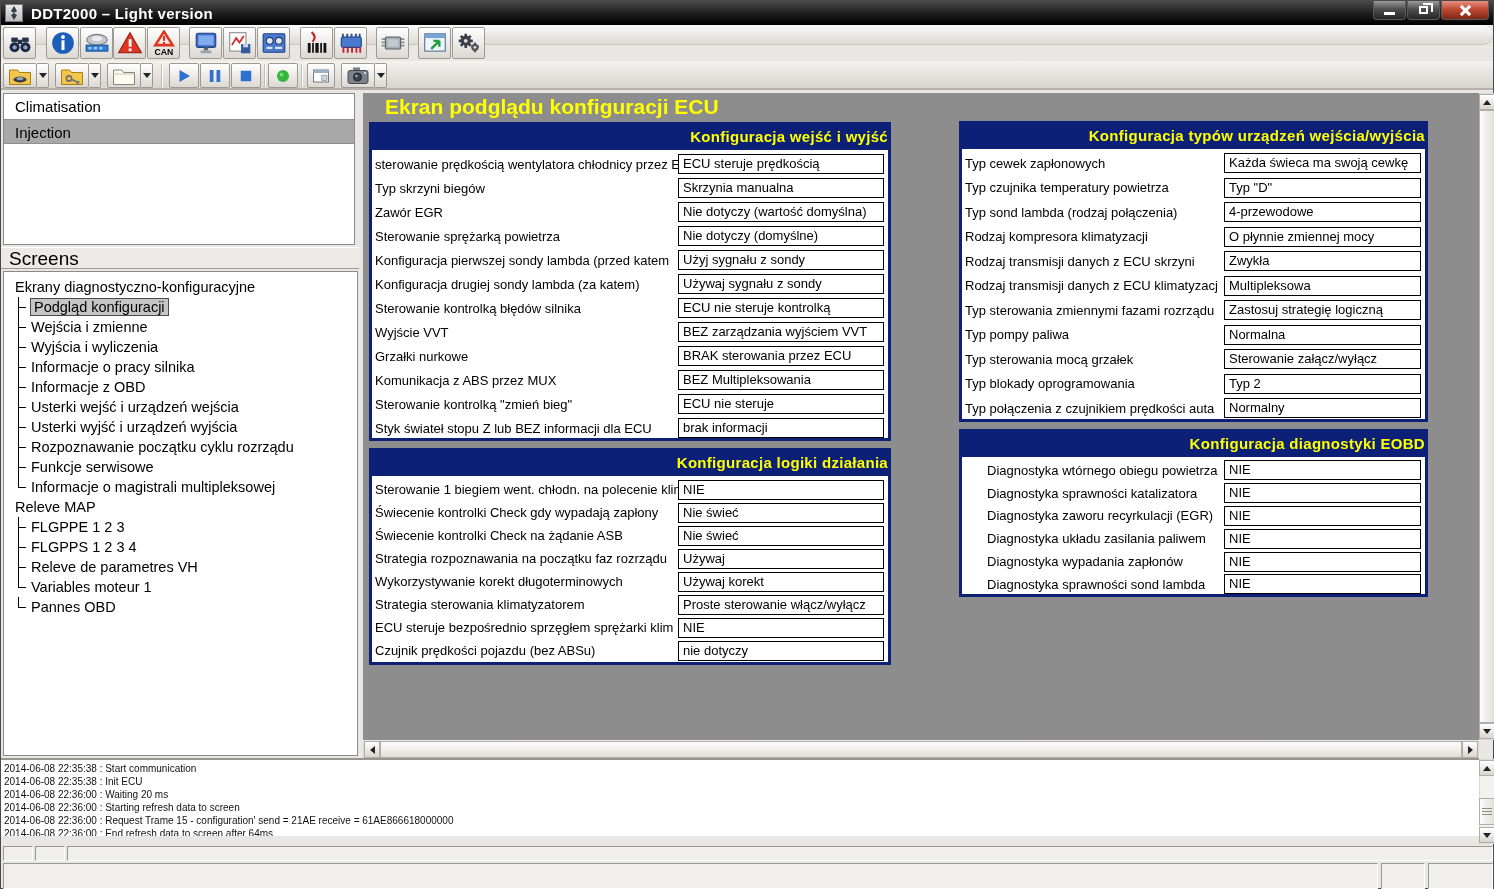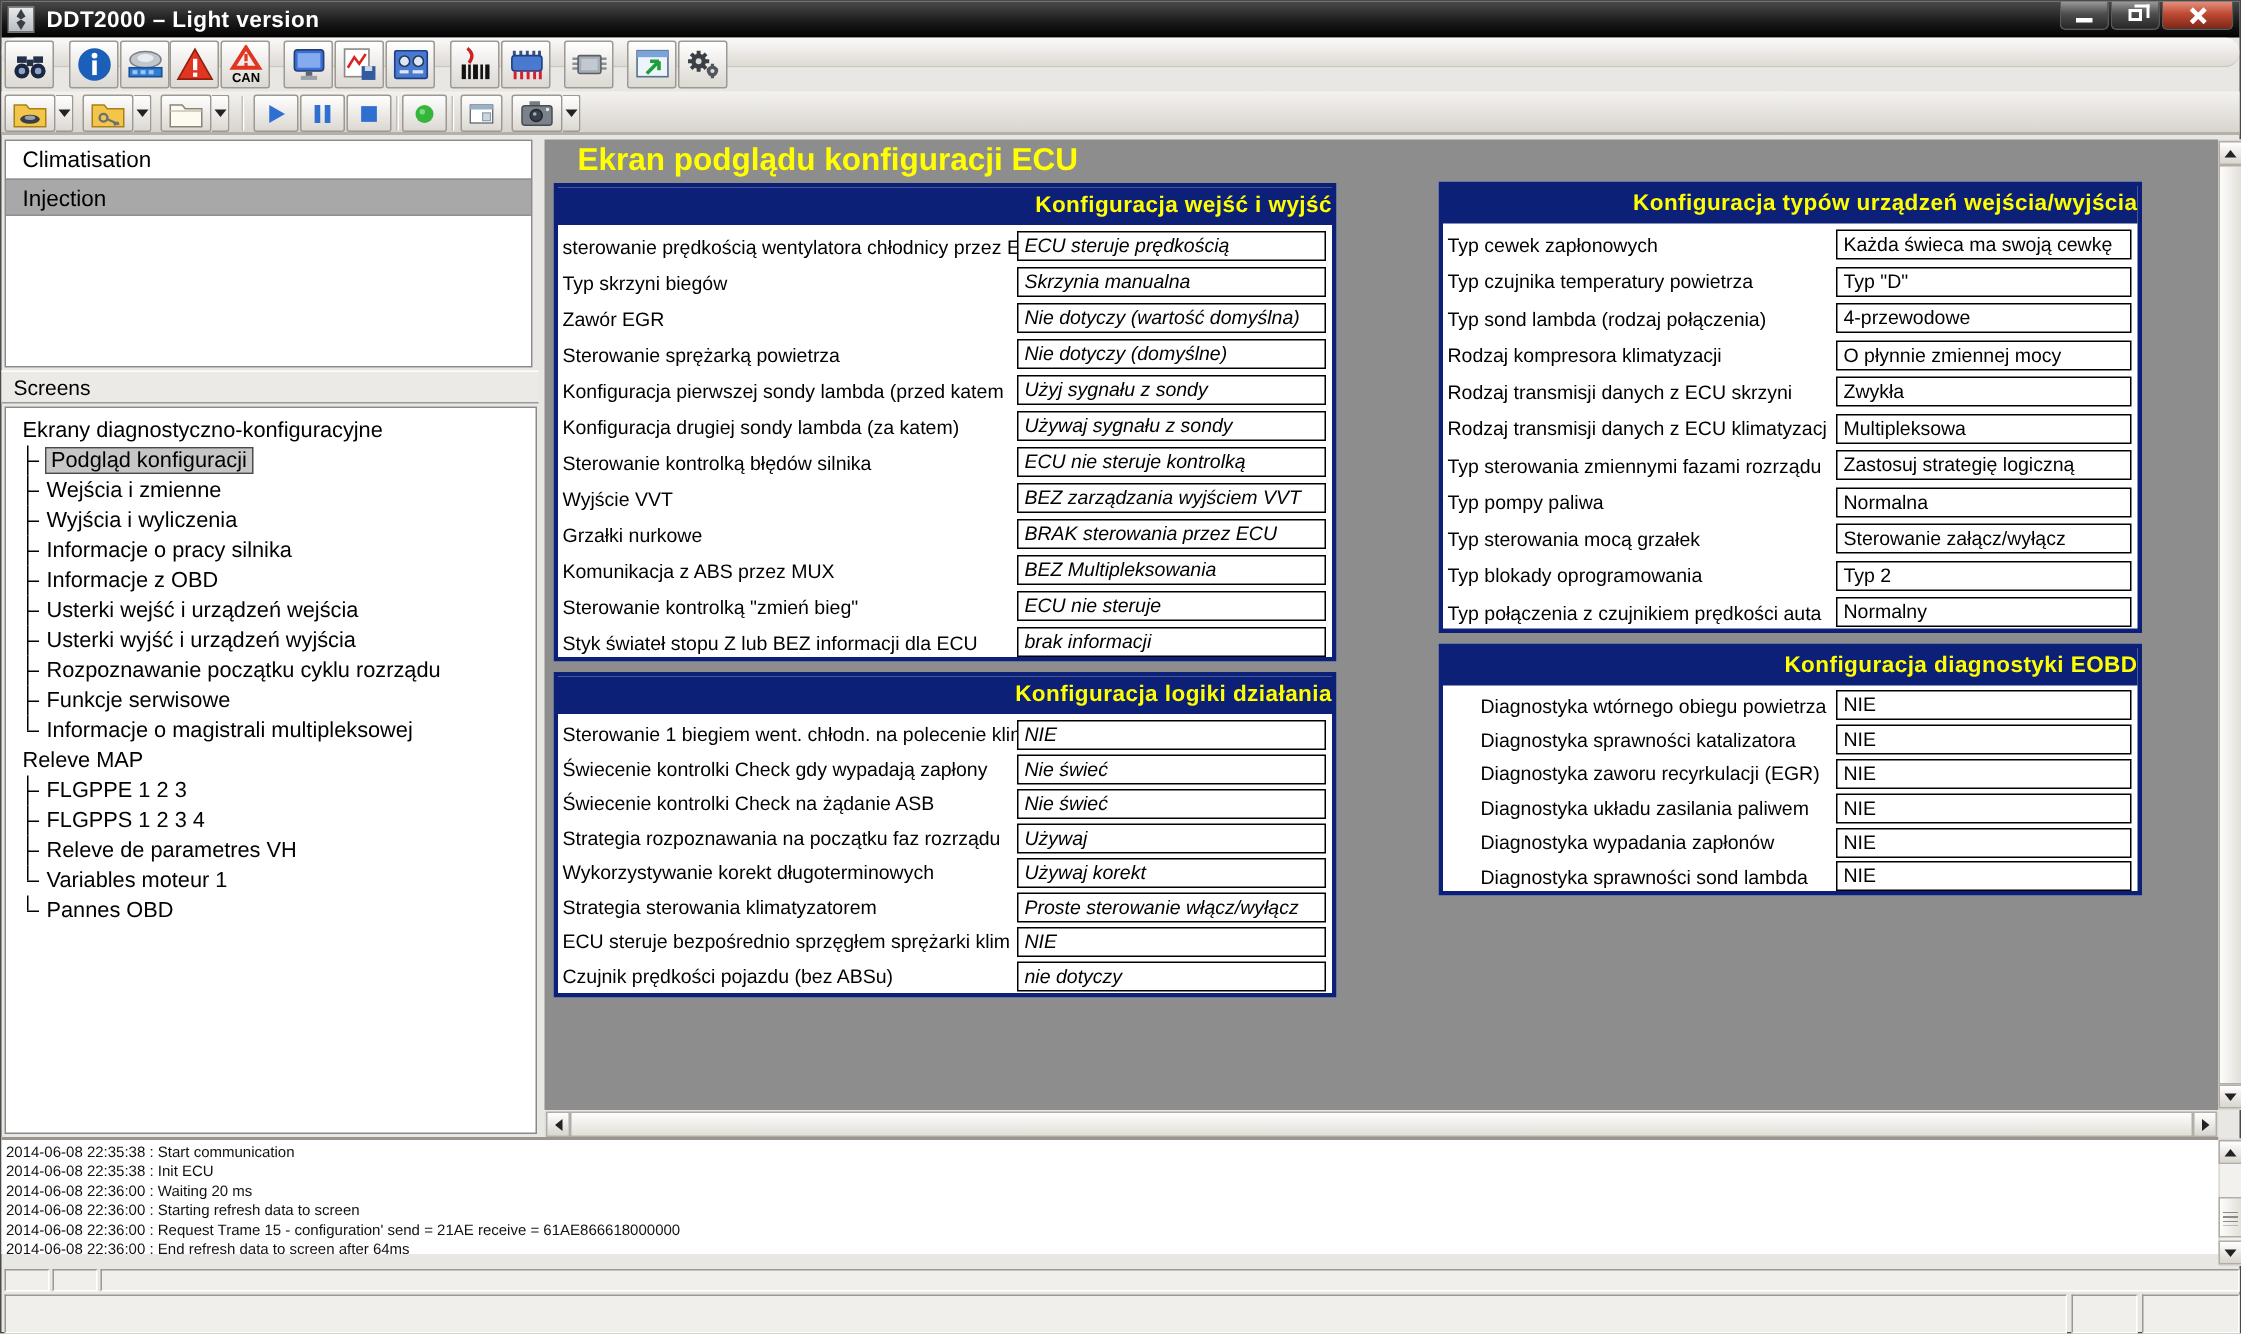--- a/index.html
+++ b/index.html
@@ -30,41 +30,41 @@
   .tbtn.r1 { top:2px; width:33px; height:32px; }
   .tbtn.r2 { top:2px; height:25px; }
   .drop { position:absolute; top:2px; width:12px; height:25px; display:flex; align-items:center; justify-content:center; background:linear-gradient(#ffffff,#dcd8d2); border:1px solid #9e9a93; border-left:none; border-radius:0 2px 2px 0; }
   .caret { width:0; height:0; border-left:4px solid transparent; border-right:4px solid transparent; border-top:5px solid #222; }
   .vsep { position:absolute; top:3px; width:2px; height:23px; background:#c2beb8; border-right:1px solid #fff; }
 
   
   #system-list { position:absolute; left:2px; top:92px; width:352px; height:152px; background:#fff; border:1px solid #8a8a8a; }
   .sys-item { height:25px; line-height:25px; padding-left:11px; font-size:15px; color:#000; }
   .sys-item.selected { background:#a8a8a8; border-top:1px solid #8f8f8f; border-bottom:1px solid #8f8f8f; }
-  #screens-bar { position:absolute; left:0; top:246px; width:358px; height:22px; background:#eceae6; border-top:1px solid #fff; border-bottom:1px solid #9a9a9a; line-height:21px; padding-left:8px; font-size:14px; color:#000; }
+  #screens-bar { position:absolute; left:0; top:246px; width:358px; height:22px; background:#eceae6; border-top:1px solid #fff; border-bottom:1px solid #9a9a9a; line-height:21px; padding-left:8px; font-size:19px; color:#000; }
   #screens-tree { position:absolute; left:2px; top:270px; width:355px; height:485px; background:#fff; border:1px solid #8a8a8a; padding-top:5px; overflow:hidden; }
   .tree-item { position:relative; height:20px; line-height:20px; font-size:14.5px; white-space:nowrap; color:#000; }
   .tree-item.root { padding-left:11px; }
   .tree-item.child, .tree-item.last { padding-left:27px; }
   .tree-item.child::before { content:""; position:absolute; left:14px; top:0; height:100%; border-left:1px solid #000; }
   .tree-item.last::before  { content:""; position:absolute; left:14px; top:0; height:10px; border-left:1px solid #000; }
   .tree-item.child::after, .tree-item.last::after { content:""; position:absolute; left:14px; top:10px; width:8px; border-top:1px solid #000; }
   .tree-label.selected { background:#c6c6c6; outline:1px solid #4a4a4a; padding:0 3px; }
 
   
   #main { position:absolute; left:362px; top:92px; width:1116px; height:647px; background:#8d8d8d; overflow:hidden; }
   #main-title { position:absolute; left:22px; top:2px; font-size:21px; font-weight:bold; color:#ffff00; }
   .panel { position:absolute; border:3px solid #0b2076; background:#fff; }
   .panel-header { background:#0b2076; color:#ffff00; font-weight:bold; font-size:15px; text-align:right; height:25px; line-height:24px; letter-spacing:.3px; }
   .panel-body { padding-top:2px; }
   .row { display:flex; align-items:center; }
   .panel-a .row { height:24px; } .panel-b .row { height:23px; } .panel-c .row { height:24.5px; } .panel-d .row { height:22.8px;padding-left:22px; }
   .row-label { flex:1; font-size:13px; padding-left:3px; white-space:nowrap; overflow:hidden; color:#000; }
   .row-value { height:20px; line-height:18px; border:1px solid #000; font-size:13px; padding-left:4px; margin-right:4px; background:#fff; white-space:nowrap; overflow:hidden; }
-  .panel-a .row-value, .panel-b .row-value { width:206px;font-style:italic; }
+  .panel-a .row-value, .panel-b .row-value { width:206px; }
   .panel-c .row-value, .panel-d .row-value { width:197px; }
   #panel-a { left:6px; top:29px; width:522px; height:319px; }
   #panel-b { left:6px; top:355px; width:522px; height:217px; }
   #panel-c { left:596px; top:28px; width:469px; height:301px; }
   #panel-d { left:596px; top:336px; width:469px; height:168px; }
 
   
   .sb-track { position:absolute; background:#f2f1ee; border:1px solid #dcd9d4; }
   .sb-btn { position:absolute; width:16px; height:16px; background:linear-gradient(#ffffff,#d9d5cf); border:1px solid #b2aea7; display:flex; align-items:center; justify-content:center; }
   .arr-up { width:0;height:0;border-left:4px solid transparent;border-right:4px solid transparent;border-bottom:5px solid #222; }

